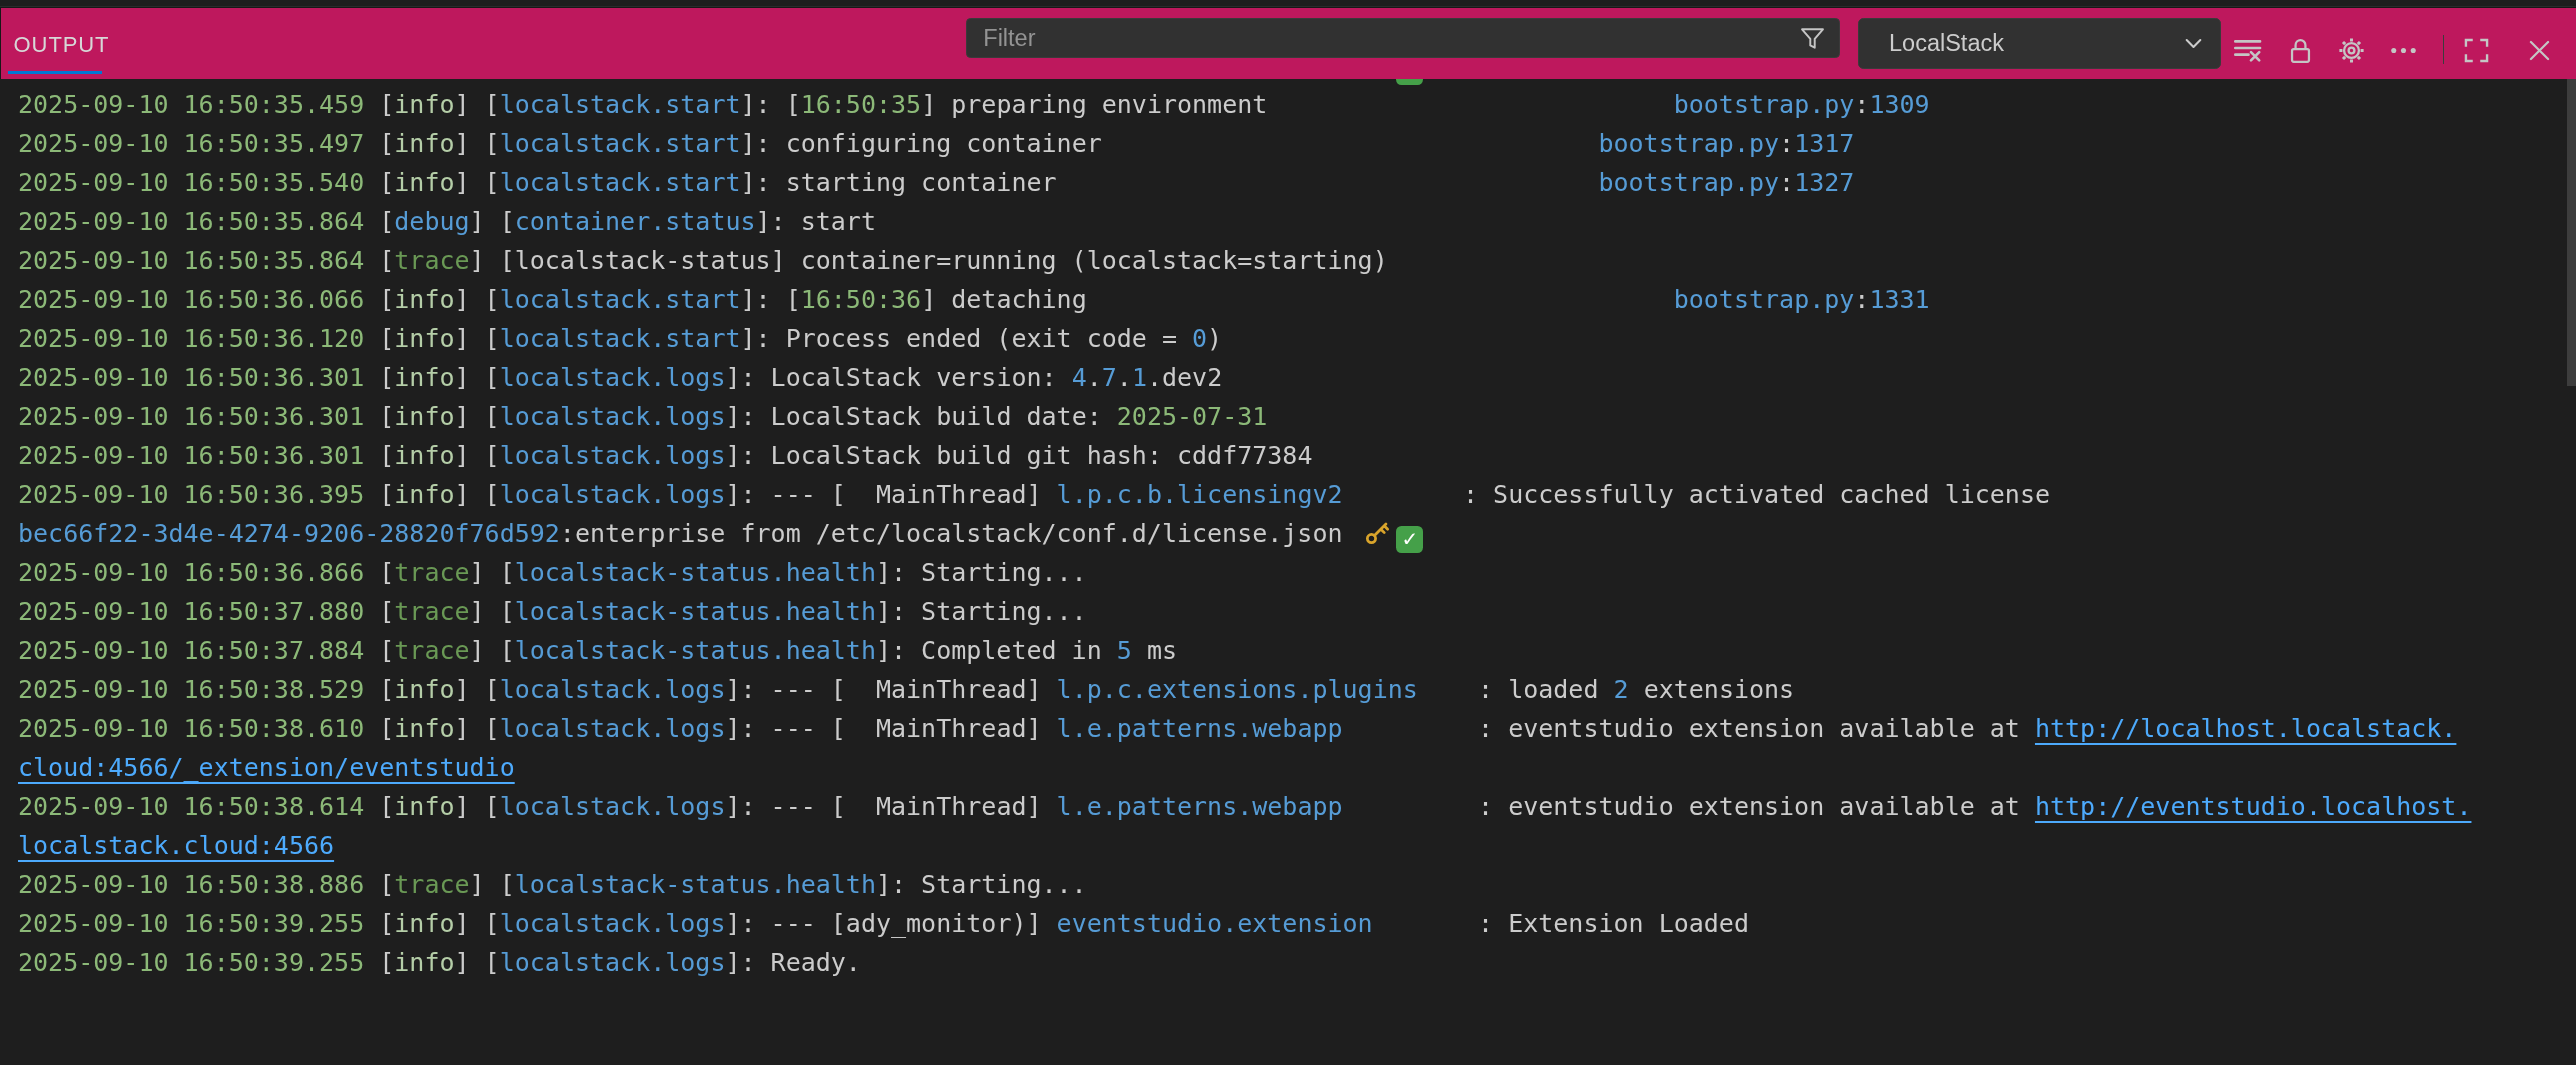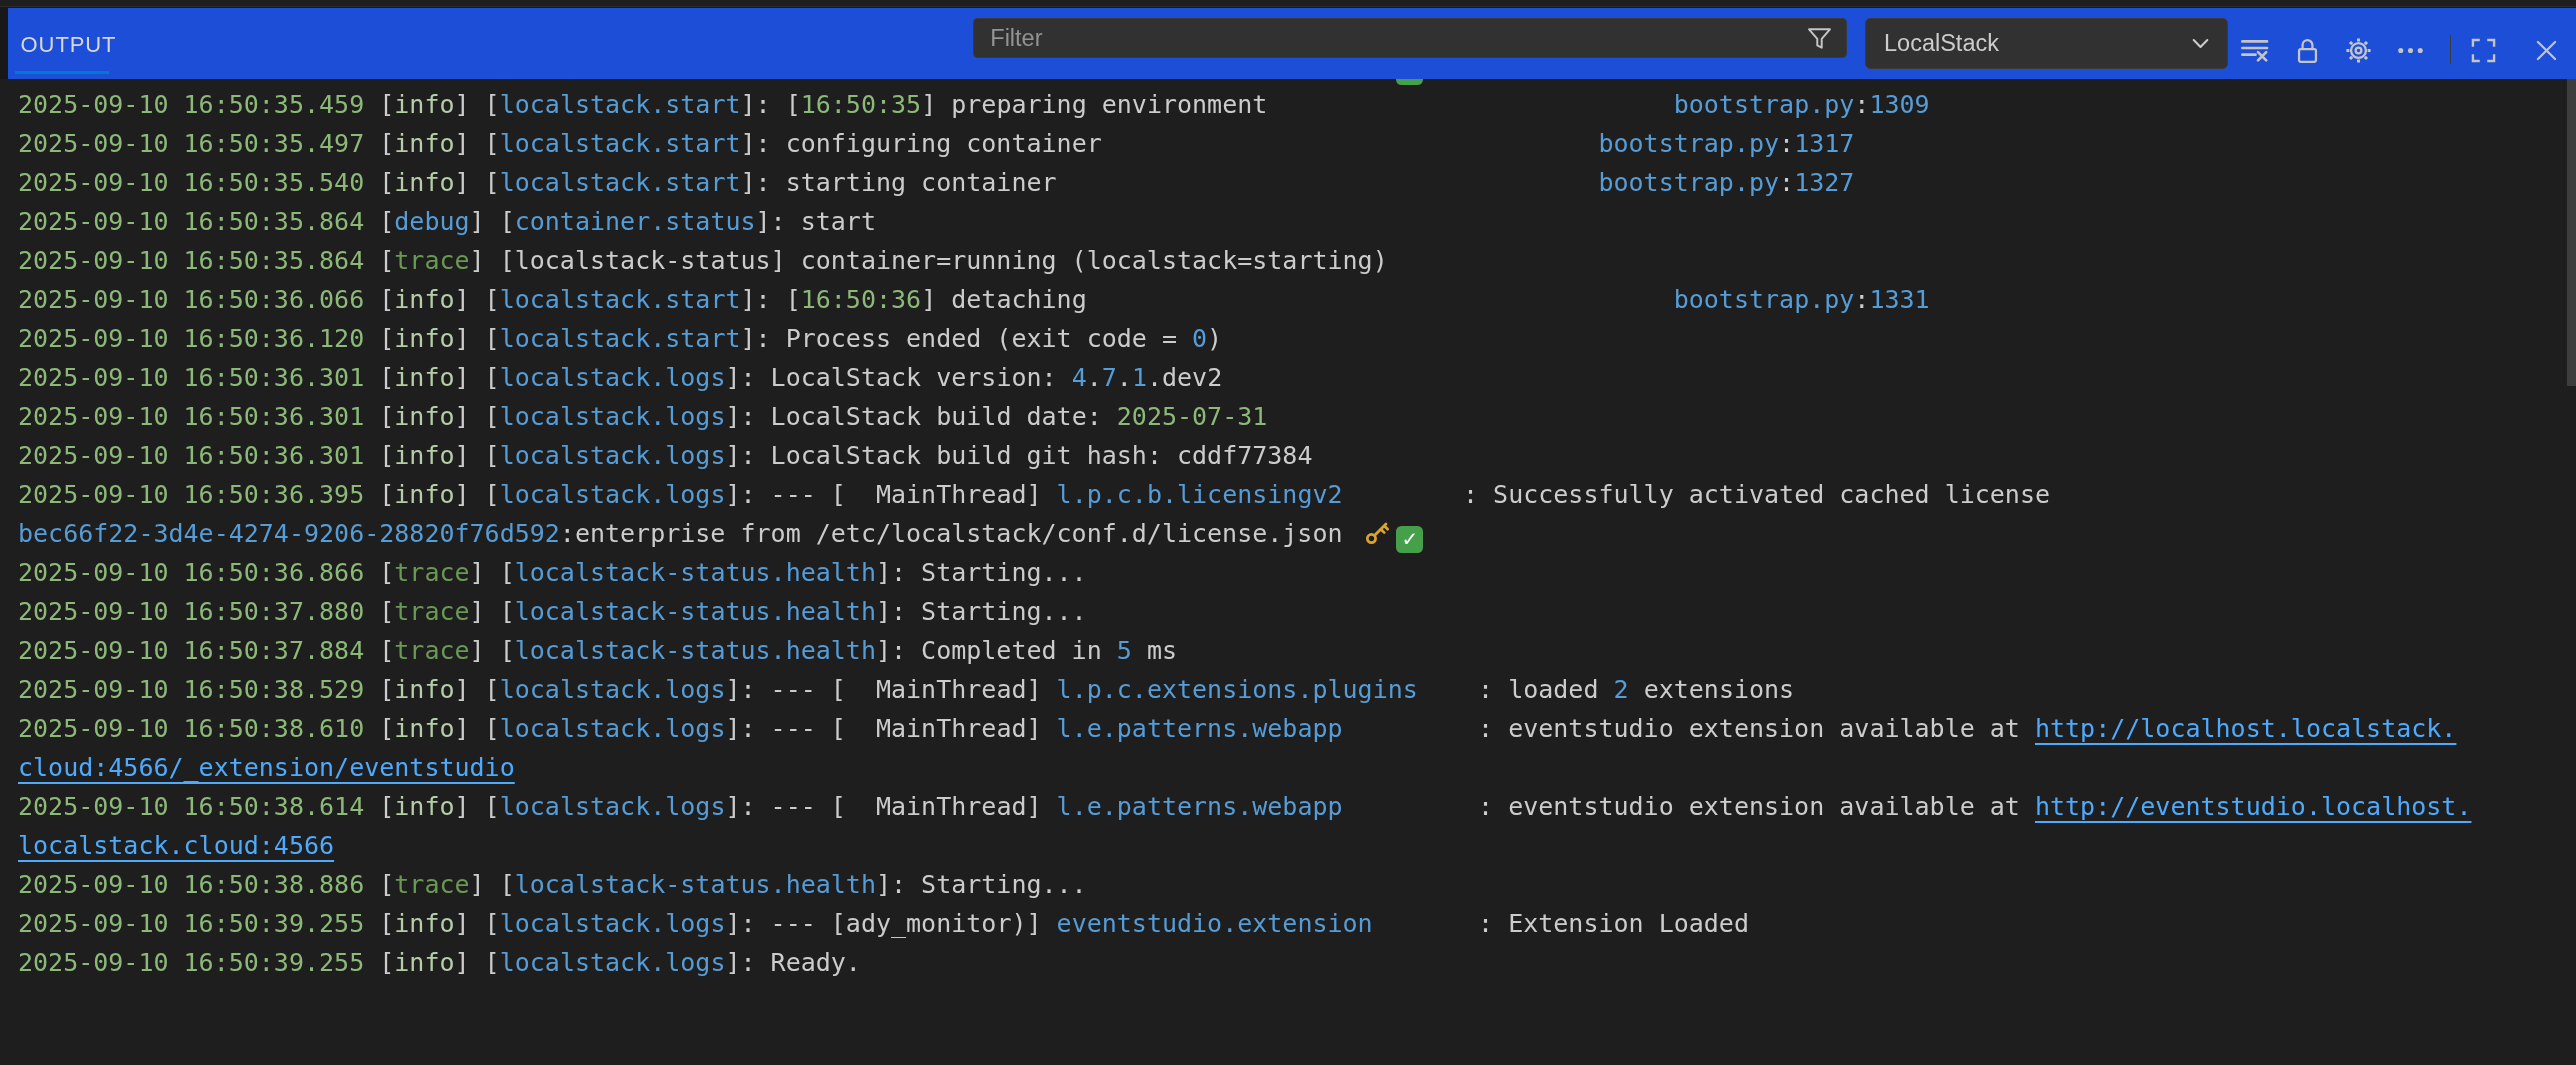--- a/index.html
+++ b/index.html
@@ -4,38 +4,38 @@
 <style>
   * { margin:0; padding:0; box-sizing:border-box; }
   html,body { width:2576px; height:1066px; background:#181818; overflow:hidden; }
   body { position:relative; font-family:"Liberation Sans", sans-serif; }
 
   
   .top-strip { position:absolute; top:0; left:0; right:0; height:7.2px;
                background:#1e1e1e; border-bottom:0.9px solid #2b2b2b; }
 
   
-  .panel-header { position:absolute; top:8.1px; left:8px; right:0; height:71px; background:#1d4ed8; }
+  .panel-header { position:absolute; top:8.1px; left:1px; right:0; height:71px; background:#be185d; }
   .tab { position:absolute; left:12.6px; top:23.5px; font-size:22px; letter-spacing:0.9px;
          color:#d7d7d7; }
   .tab-underline { position:absolute; left:7.2px; top:63px; width:94px; height:2.7px; background:#0078d4; }
 
   .filter-box { position:absolute; left:965px; top:10px; width:874px; height:40px;
                 background:#313131; border:0.9px solid #3a3a3a; border-radius:4.5px;
                 display:flex; align-items:center; }
   .filter-box input { flex:1; background:transparent; border:none; outline:none;
                       color:#cccccc; font-size:23.5px; padding:0 16.3px;
                       font-family:"Liberation Sans", sans-serif; }
   .filter-box input::placeholder { color:#939393; }
   .funnel { margin-right:12.6px; flex:0 0 auto; }
 
   .channel-select { position:absolute; left:1857px; top:10px; width:363px; height:51px;
                     background:#313131; border:0.9px solid #3a3a3a; border-radius:5.4px;
                     display:flex; align-items:center; cursor:pointer; }
-  .channel-select .label { flex:1; color:#cccccc; font-size:23.5px; padding-left:18px; }
+  .channel-select .label { flex:1; color:#cccccc; font-size:23.5px; padding-left:30px; }
   .channel-select .chev { margin-right:14.5px; }
 
   .hicon { position:absolute; top:22px; width:40px; height:40px; display:flex;
            align-items:center; justify-content:center; border-radius:5.4px; cursor:pointer; }
   .hsep { position:absolute; left:2442px; top:27px; width:0.9px; height:29px; background:#3c3c3c; }
 
   
   .log { position:absolute; top:79px; left:0; right:0; bottom:0; overflow:hidden;
          background:#1e1e1e; padding-left:18px;
          font-family:"DejaVu Sans Mono", monospace; font-size:25px; line-height:39px;

